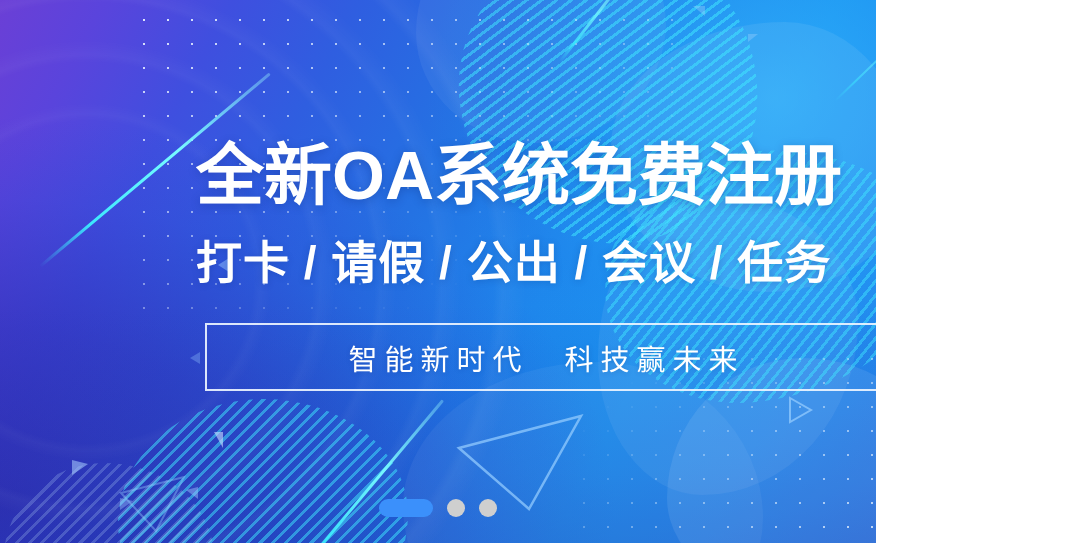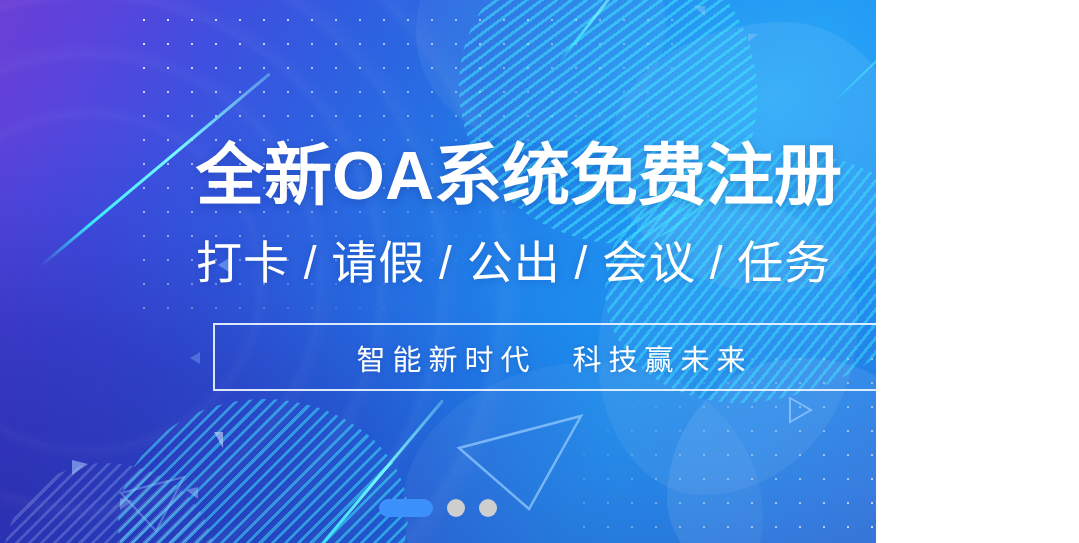--- a/index.html
+++ b/index.html
@@ -270,30 +270,30 @@
     white-space: nowrap;
     text-shadow: 0 2px 10px rgba(10, 40, 120, 0.28);
   }
 
   .subline {
     position: absolute;
     left: 196px;
     top: 240px;
     font-size: 46px;
     line-height: 1;
-    font-weight: 400;
+    font-weight: 700;
     color: #ffffff;
     white-space: nowrap;
     letter-spacing: 1px;
     text-shadow: 0 1px 7px rgba(10, 40, 120, 0.22);
   }
 
   .tagline-box {
     position: absolute;
-    left: 213px;
+    left: 205px;
     top: 323px;
     width: 683px;
     height: 68px;
     border: 2px solid rgba(236, 244, 255, 0.92);
     box-sizing: border-box;
     display: flex;
     align-items: center;
     justify-content: center;
   }
   .tagline-text {

